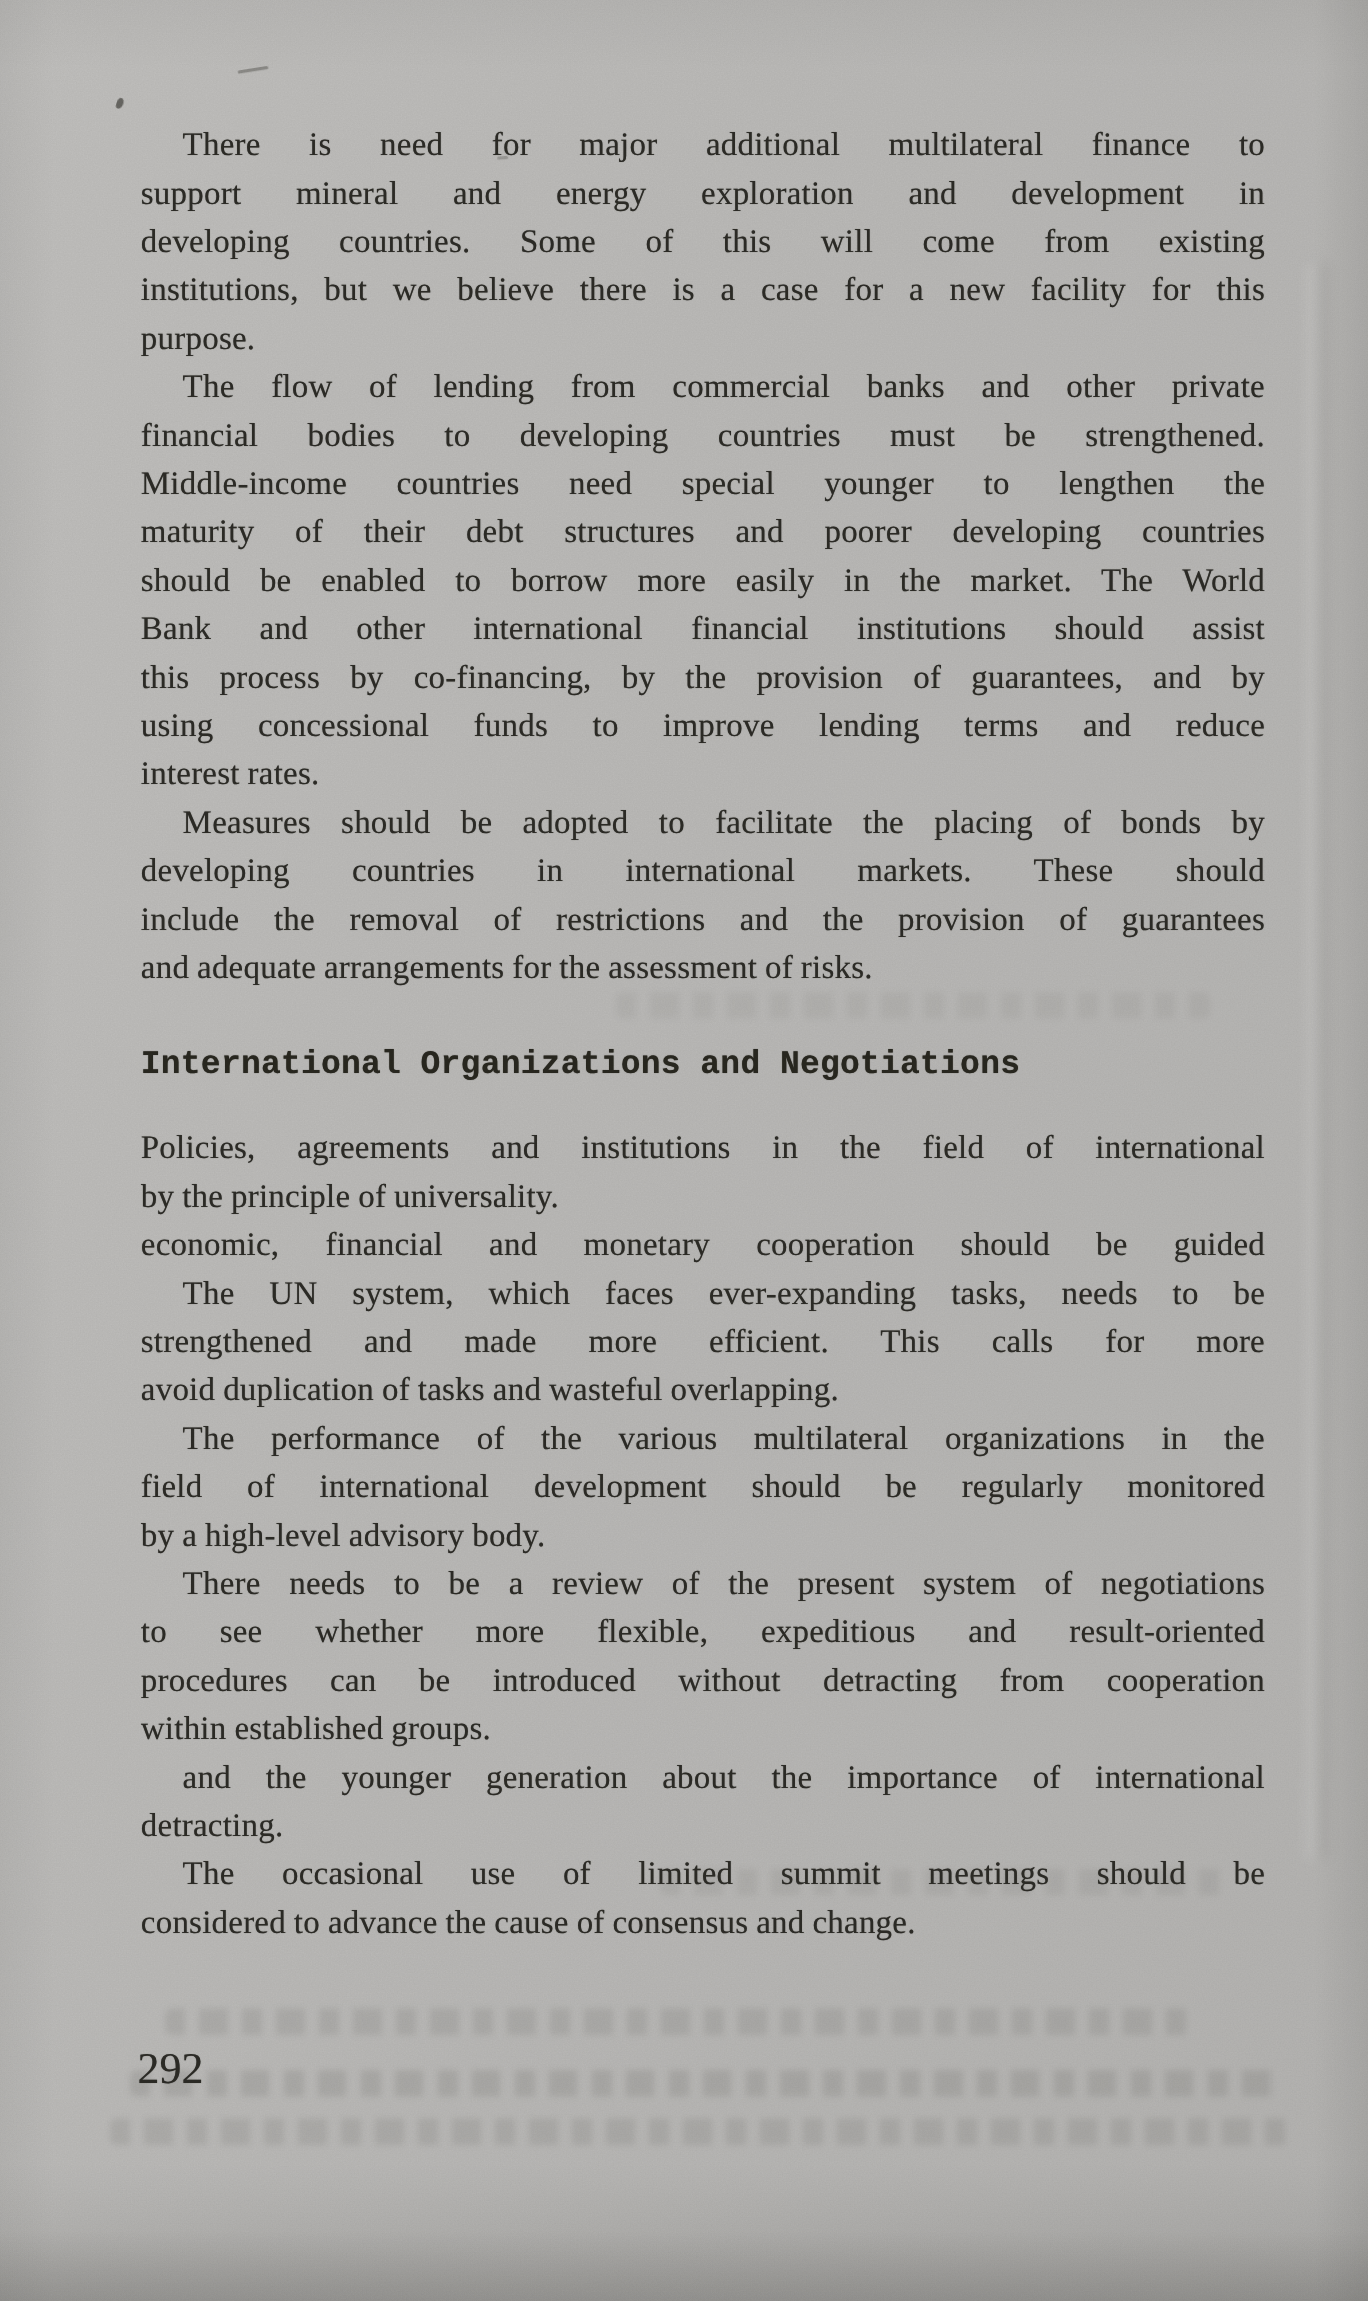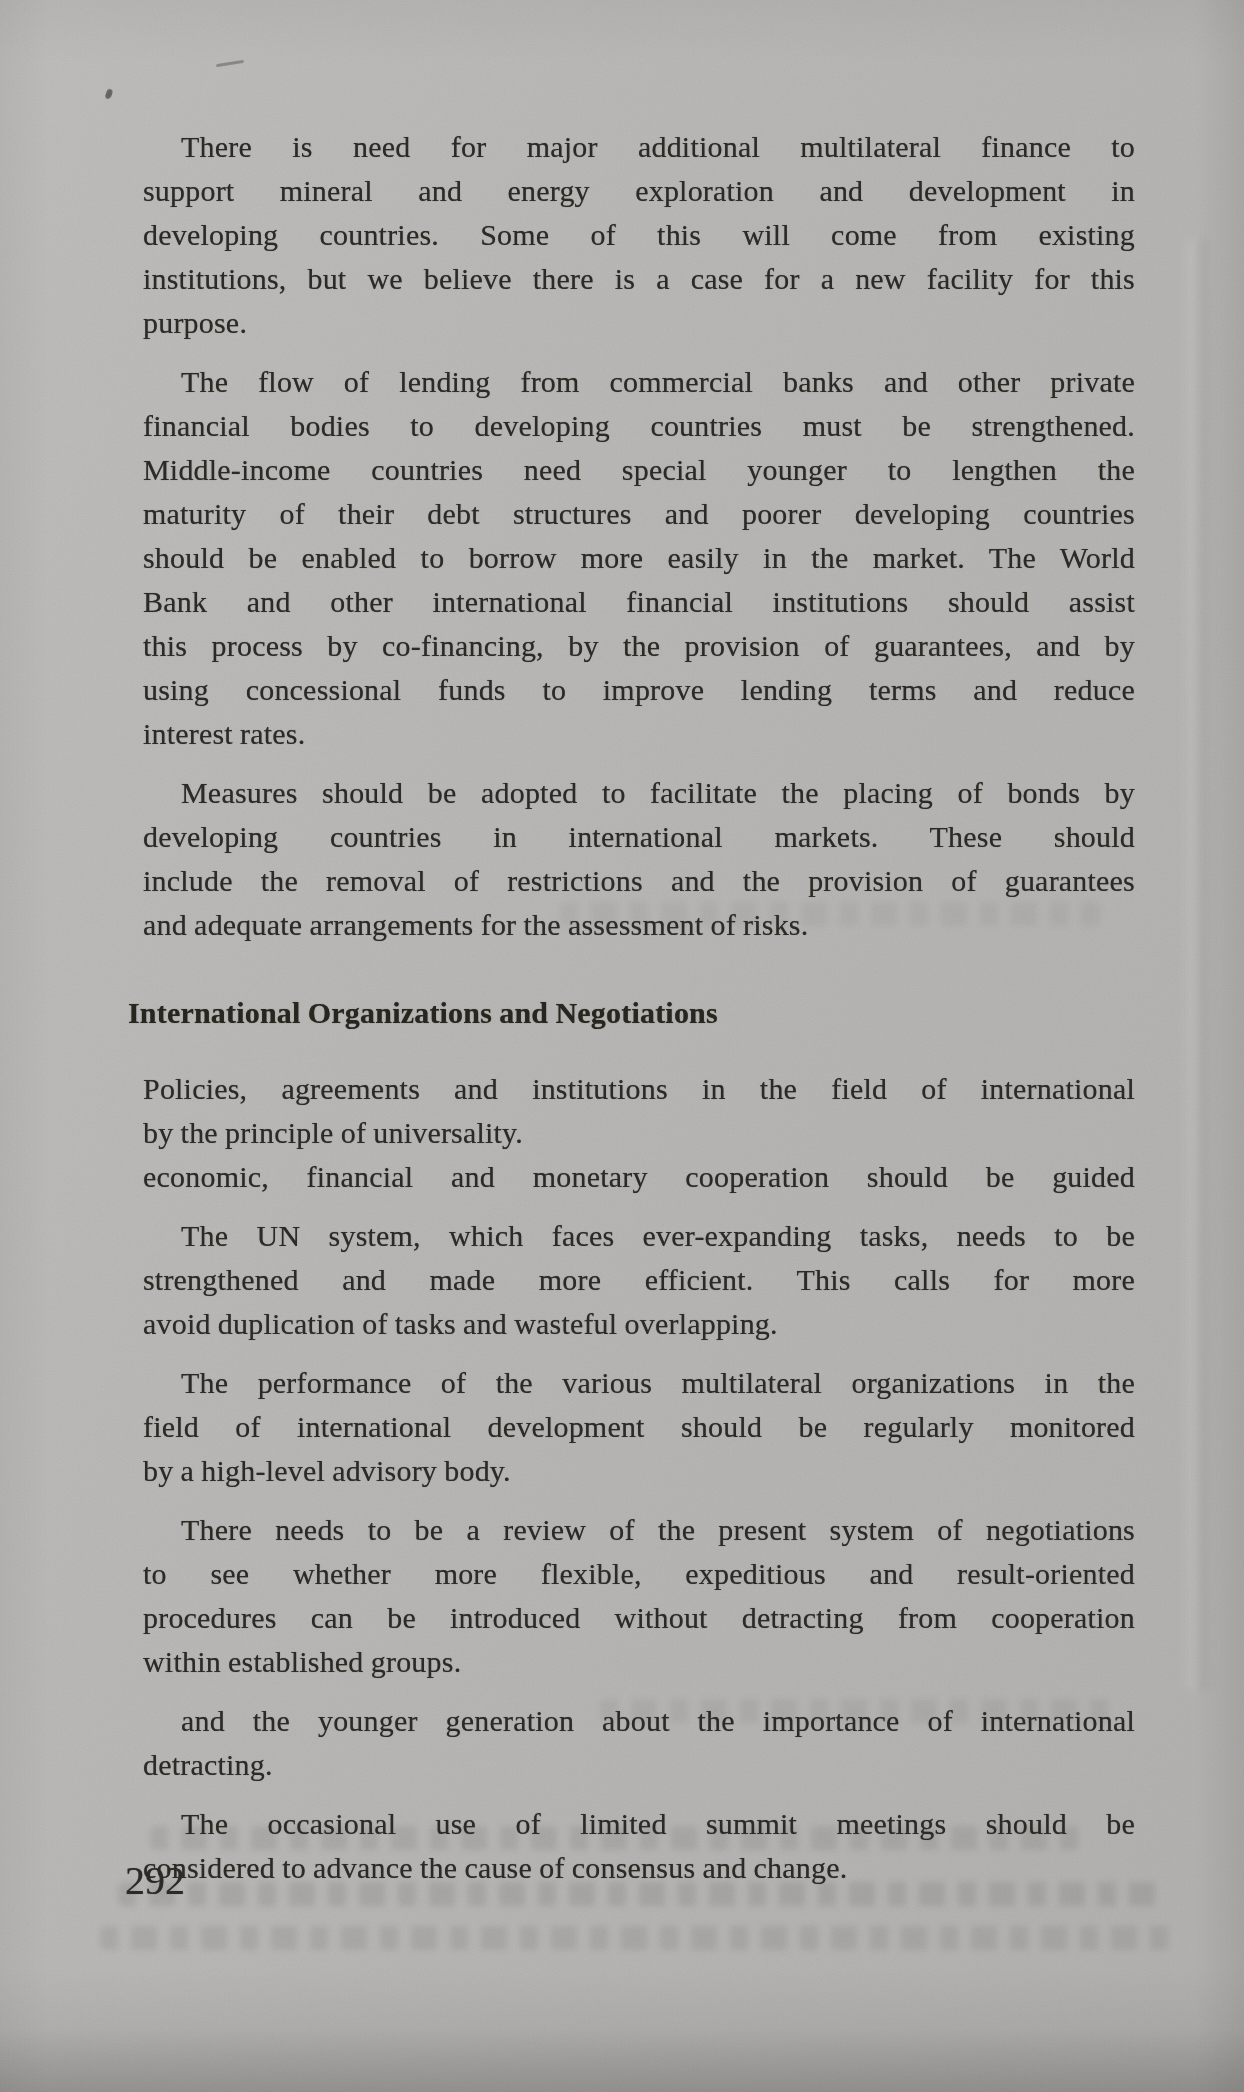--- a/index.html
+++ b/index.html
@@ -25,27 +25,27 @@
   .bottom-shade{position:absolute;left:0;top:2028px;width:100%;height:64px;
     background:linear-gradient(to bottom,transparent,rgba(73,72,68,.20));pointer-events:none;}
 
   
   .text-block{
     position:absolute;left:128px;top:110px;width:1022px;
     font-size:30px;line-height:44px;color:#2c2b26;
     letter-spacing:.2px;word-spacing:-.5px;
     text-shadow:0 0 .8px rgba(44,43,38,.60);
   }
-  .para{margin:15px;}
+  .para{margin:0;}
   .line{text-align:justify;text-align-last:justify;height:44px;overflow:hidden;}
   .line.last{text-align-last:left;}
   .para.indent .line:first-child{text-indent:38px;}
   .heading{
     margin:44px 0 32px 0;font-size:30px;line-height:44px;font-weight:bold;
-    letter-spacing:.2px;color:#28271f;text-shadow:0 0 .9px rgba(40,39,31,.65);
+    letter-spacing:.2px;color:#28271f;text-shadow:0 0 .9px rgba(40,39,31,.65);font-family:Liberation Mono, monospace;
   }
   .page-number{
     position:absolute;left:125px;top:1861px;font-size:40px;line-height:40px;
     color:#2c2b26;text-shadow:0 0 .8px rgba(44,43,38,.6);
   }
 
   
   .ghost{position:absolute;height:24px;border-radius:6px;filter:blur(3px);pointer-events:none;
     background:repeating-linear-gradient(90deg,#54534e 0 18px,transparent 18px 31px,#54534e 31px 57px,transparent 57px 70px);}
   .g1{left:600px;top:1699px;width:520px;opacity:.09;}

